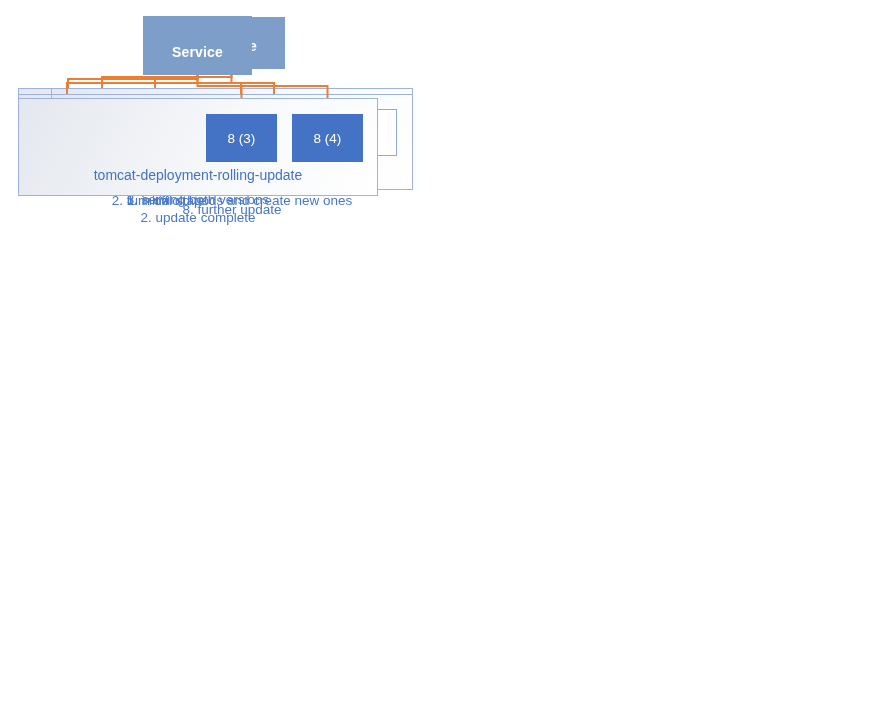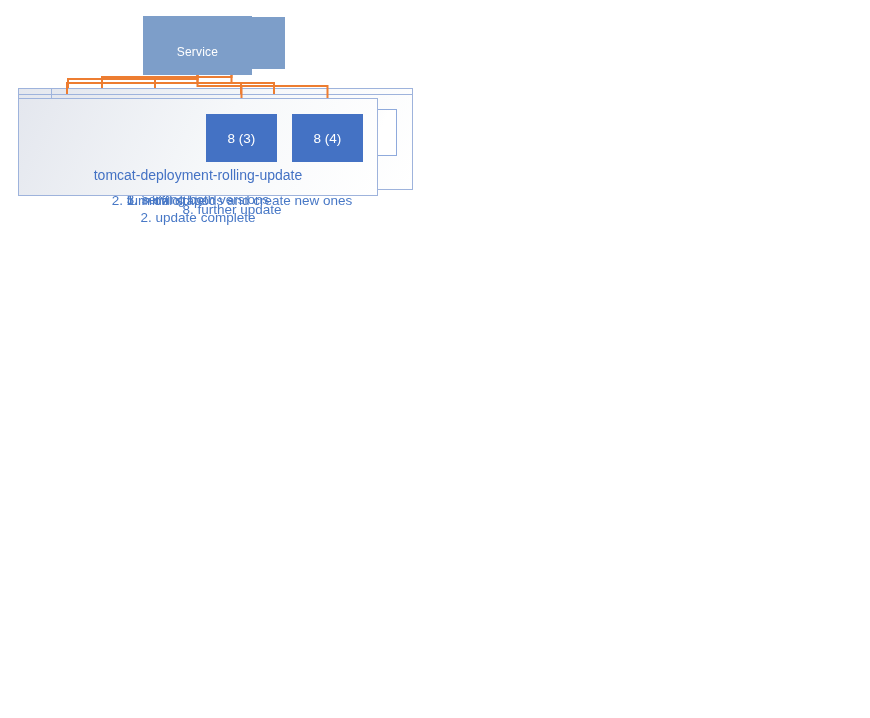--- a/index.html
+++ b/index.html
@@ -13,21 +13,21 @@
   .p2 { left: 435; top: 0; }
   .p3 { left: 0;   top: 240; }
   .p4 { left: 435; top: 240; }
   .p5 { left: 0;   top: 480; }
 
   .service {
     position: absolute;
     background: var(--service-fill, #7D9EC9);
     color: var(--service-text, #ffffff);
     display: flex; align-items: center; justify-content: center;
-    font-size: 12px; letter-spacing: .2px;
+    font-size: 14px; letter-spacing: .2px; font-weight: bold;
   }
   .arrows { position: absolute; left: 0; top: 0; width: 435px; height: 240px; pointer-events: none; }
   .al { fill: none; stroke: var(--arrow, #ED7D31); stroke-width: 2; }
   .ah { fill: var(--arrow, #ED7D31); stroke: none; }
 
   .deployment {
     position: absolute;
     border: 1.5px solid var(--container-border, #9EB3DC);
     background: linear-gradient(115deg, #e4e7ee 0%, #f6f8fa 55%, #ffffff 100%);
     padding-left: 16px;

